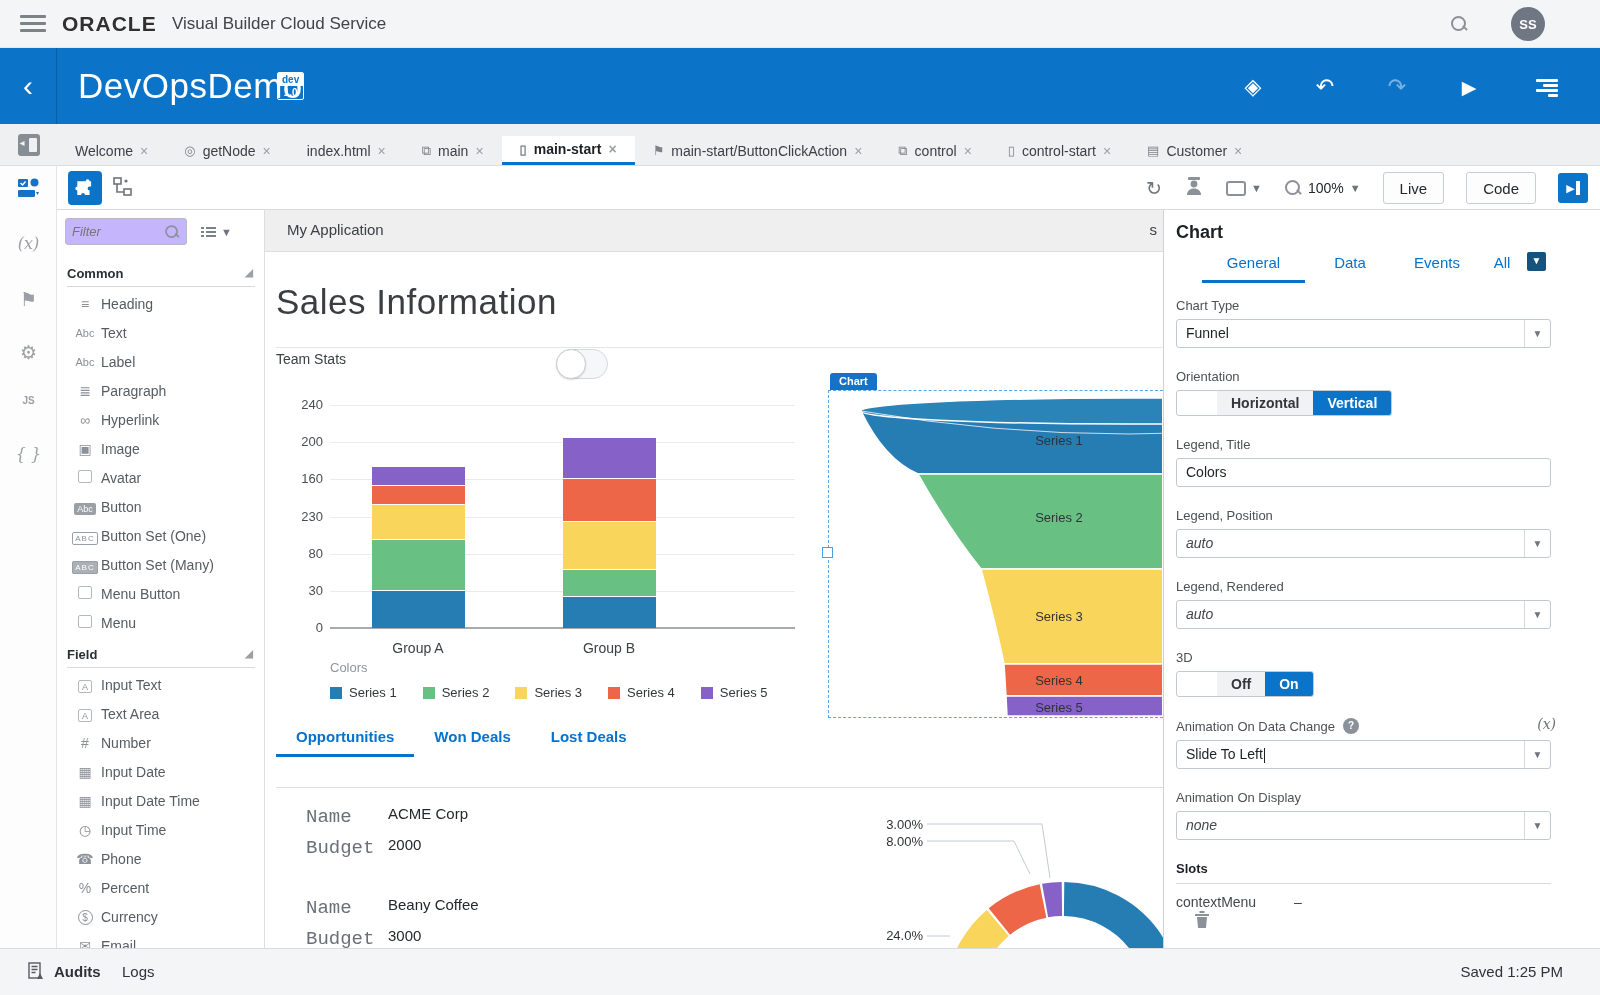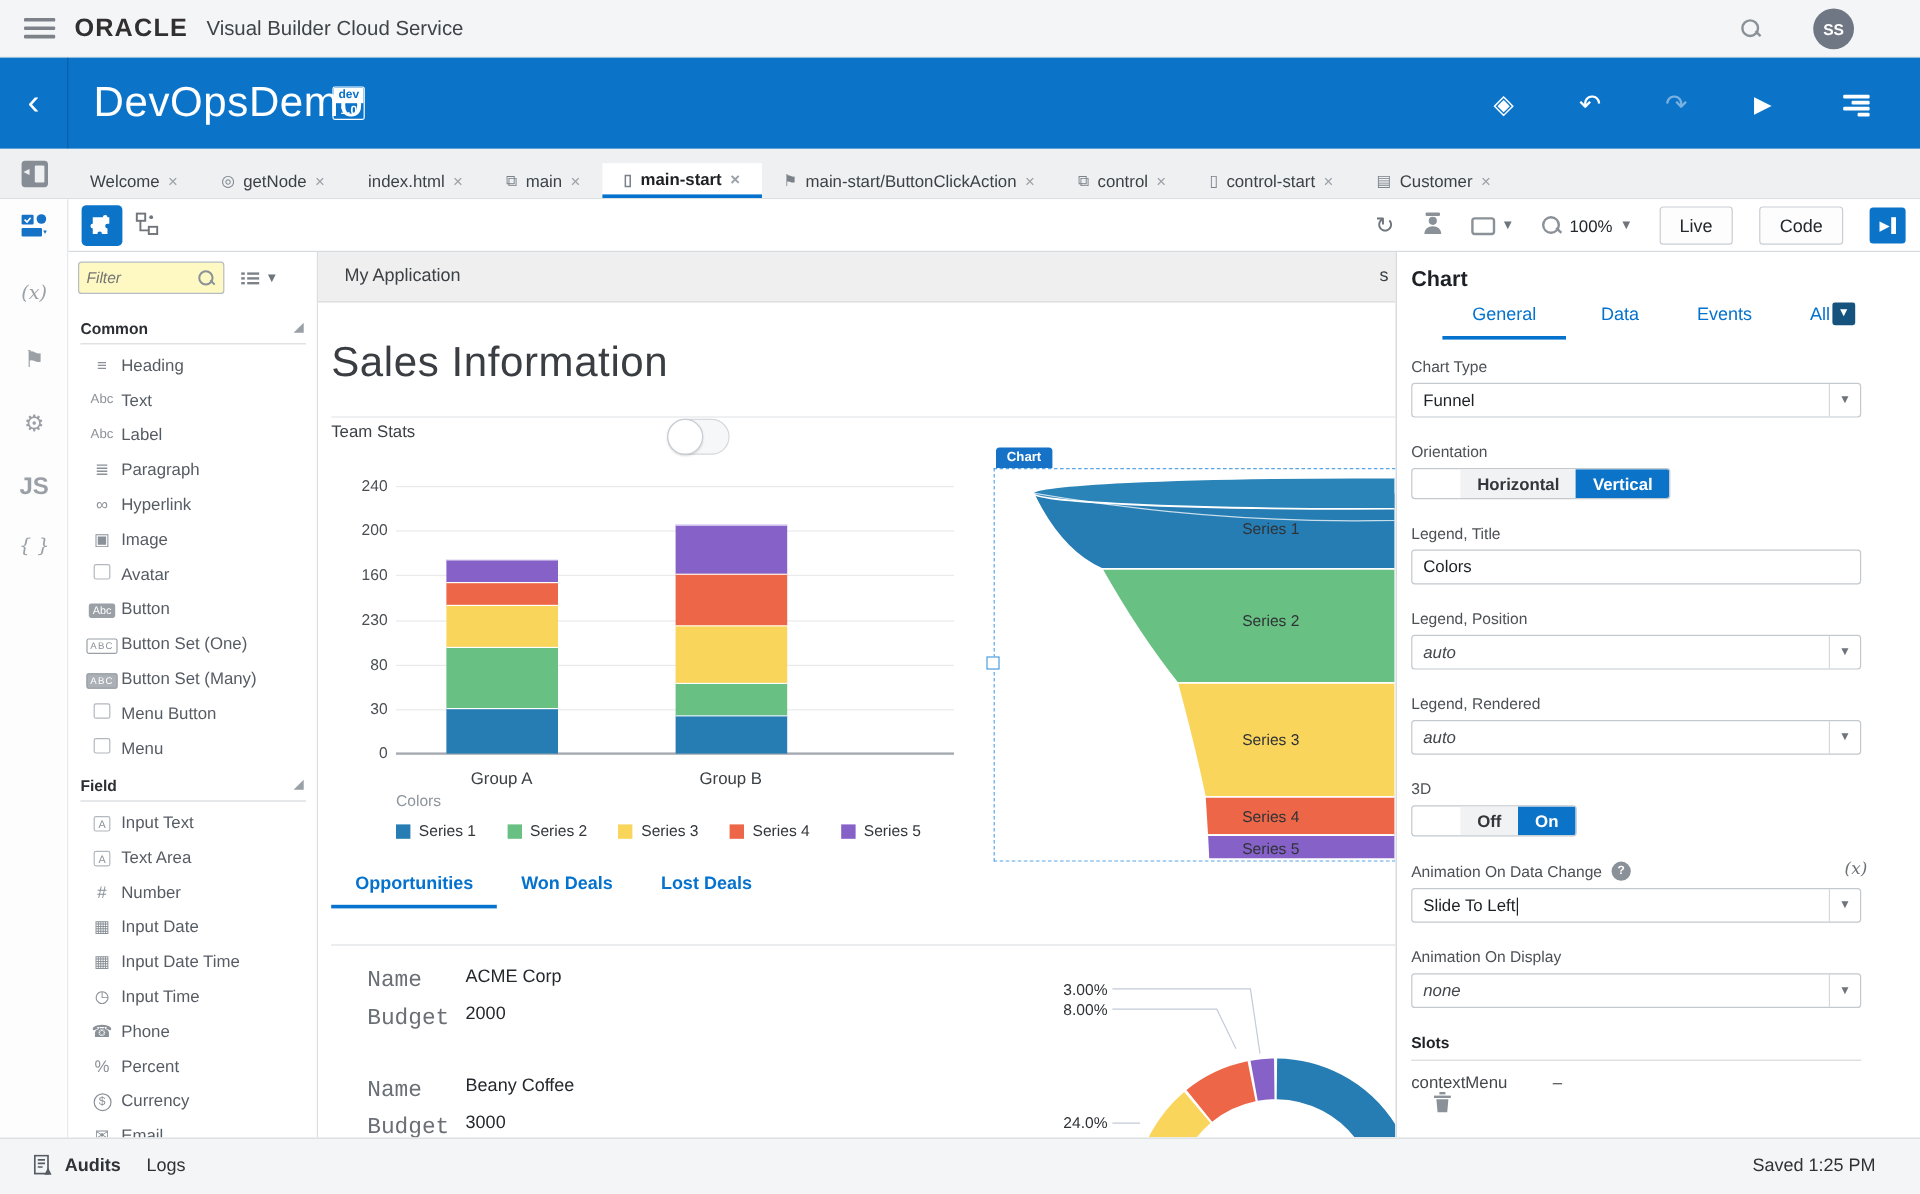--- a/index.html
+++ b/index.html
@@ -50,26 +50,26 @@
   .zoom-ctl { display:flex; align-items:center; gap:6px; font-size:14px; color:#24282c; cursor:pointer; }
   .tbtn { height:32px; padding:0 16px; background:#fdfdfd; border:1px solid #c9ced4; border-radius:3px; font-size:15px; color:#24282c; display:flex; align-items:center; cursor:pointer; }
   .panel-btn { width:30px; height:30px; background:#0b74c9; border:none; border-radius:3px; color:#fff; display:flex; align-items:center; justify-content:center; gap:1px; cursor:pointer; }
   .panel-btn .pb-arrow { font-size:11px; }
   .panel-btn .pb-bar { width:4px; height:14px; background:#fff; }
 
   
   .rail { position:absolute; left:0; top:166px; width:57px; height:782px; background:#fdfdfe; border-right:1px solid #e2e4e7; }
   .rail-ico { position:absolute; left:0; width:57px; text-align:center; color:#9aa0a6; font-size:19px; cursor:pointer; }
   .rail-xvar, .rail-json { font-family:"DejaVu Serif", serif; font-style:italic; font-size:16px; }
-  .rail-js { font-style:normal; font-weight:bold; font-size:20px; font-family:"Liberation Sans",sans-serif; }
+  .rail-js { font-style:normal; font-weight:bold; font-size:10px; font-family:"Liberation Sans",sans-serif; }
 
   
   .palette { position:absolute; left:57px; top:210px; width:208px; height:738px; background:#fff; border-right:1px solid #dcdfe2; overflow:hidden; }
   .filter-row { position:absolute; left:8px; top:8px; display:flex; align-items:center; }
-  .filter-box { width:122px; height:27px; border:1px solid #b6bcc2; border-radius:3px; background:#fef9c3; position:relative; }
+  .filter-box { width:122px; height:27px; border:1px solid #b6bcc2; border-radius:3px; background:#c4b5fd; position:relative; }
   .filter-box input { width:92px; height:25px; border:none; outline:none; padding:0 6px; font-size:13px; font-style:italic; color:#5a6066; font-family:"Liberation Sans",sans-serif; background:transparent; }
   .filter-box .search-glyph { position:absolute; right:5px; top:4px; transform:scale(.85); }
   .view-ctl { display:flex; align-items:center; gap:5px; margin-left:14px; cursor:pointer; }
   .list-ico { display:inline-block; width:15px; }
   .list-ico i { display:block; height:2px; background:#7d8288; margin:2px 0 2px 5px; }
   .list-ico i::before { content:""; float:left; width:3px; height:2px; margin-left:-5px; background:#7d8288; }
   .pal-sections { position:absolute; left:0; top:46px; width:208px; }
   .pal-head { margin:10px 10px 2px 10px; padding-bottom:5px; border-bottom:1px solid #d7dadd; font-size:13px; font-weight:bold; color:#2b2f33; position:relative; }
   .pal-head .corner { position:absolute; right:2px; top:1px; color:#9aa0a6; font-size:10px; }
   .pal-item { display:flex; align-items:center; height:29px; padding-left:12px; cursor:grab; }
@@ -550,21 +550,21 @@
     </svg>
   </div>
 </div>
 
 <div class="props">
   <div class="props-title">Chart</div>
   <div class="props-tabs">
     <div class="ptab active" style="left:38px; width:103px;">General</div>
     <div class="ptab" style="left:141px; width:90px;">Data</div>
     <div class="ptab" style="left:231px; width:84px;">Events</div>
-    <div class="ptab" style="left:315px; width:46px;text-align:right;">All</div>
+    <div class="ptab" style="left:315px; width:46px;">All</div>
     <div class="ptab-ico">▼</div>
     <div class="ptab-underline"></div>
   </div>
 
   <div class="props-body">
     <div class="prop-group">
       <div class="prop-label">Chart Type</div>
       <div class="pbox"><span>Funnel</span><span class="pcaret">▼</span></div>
     </div>
     <div class="prop-group">

